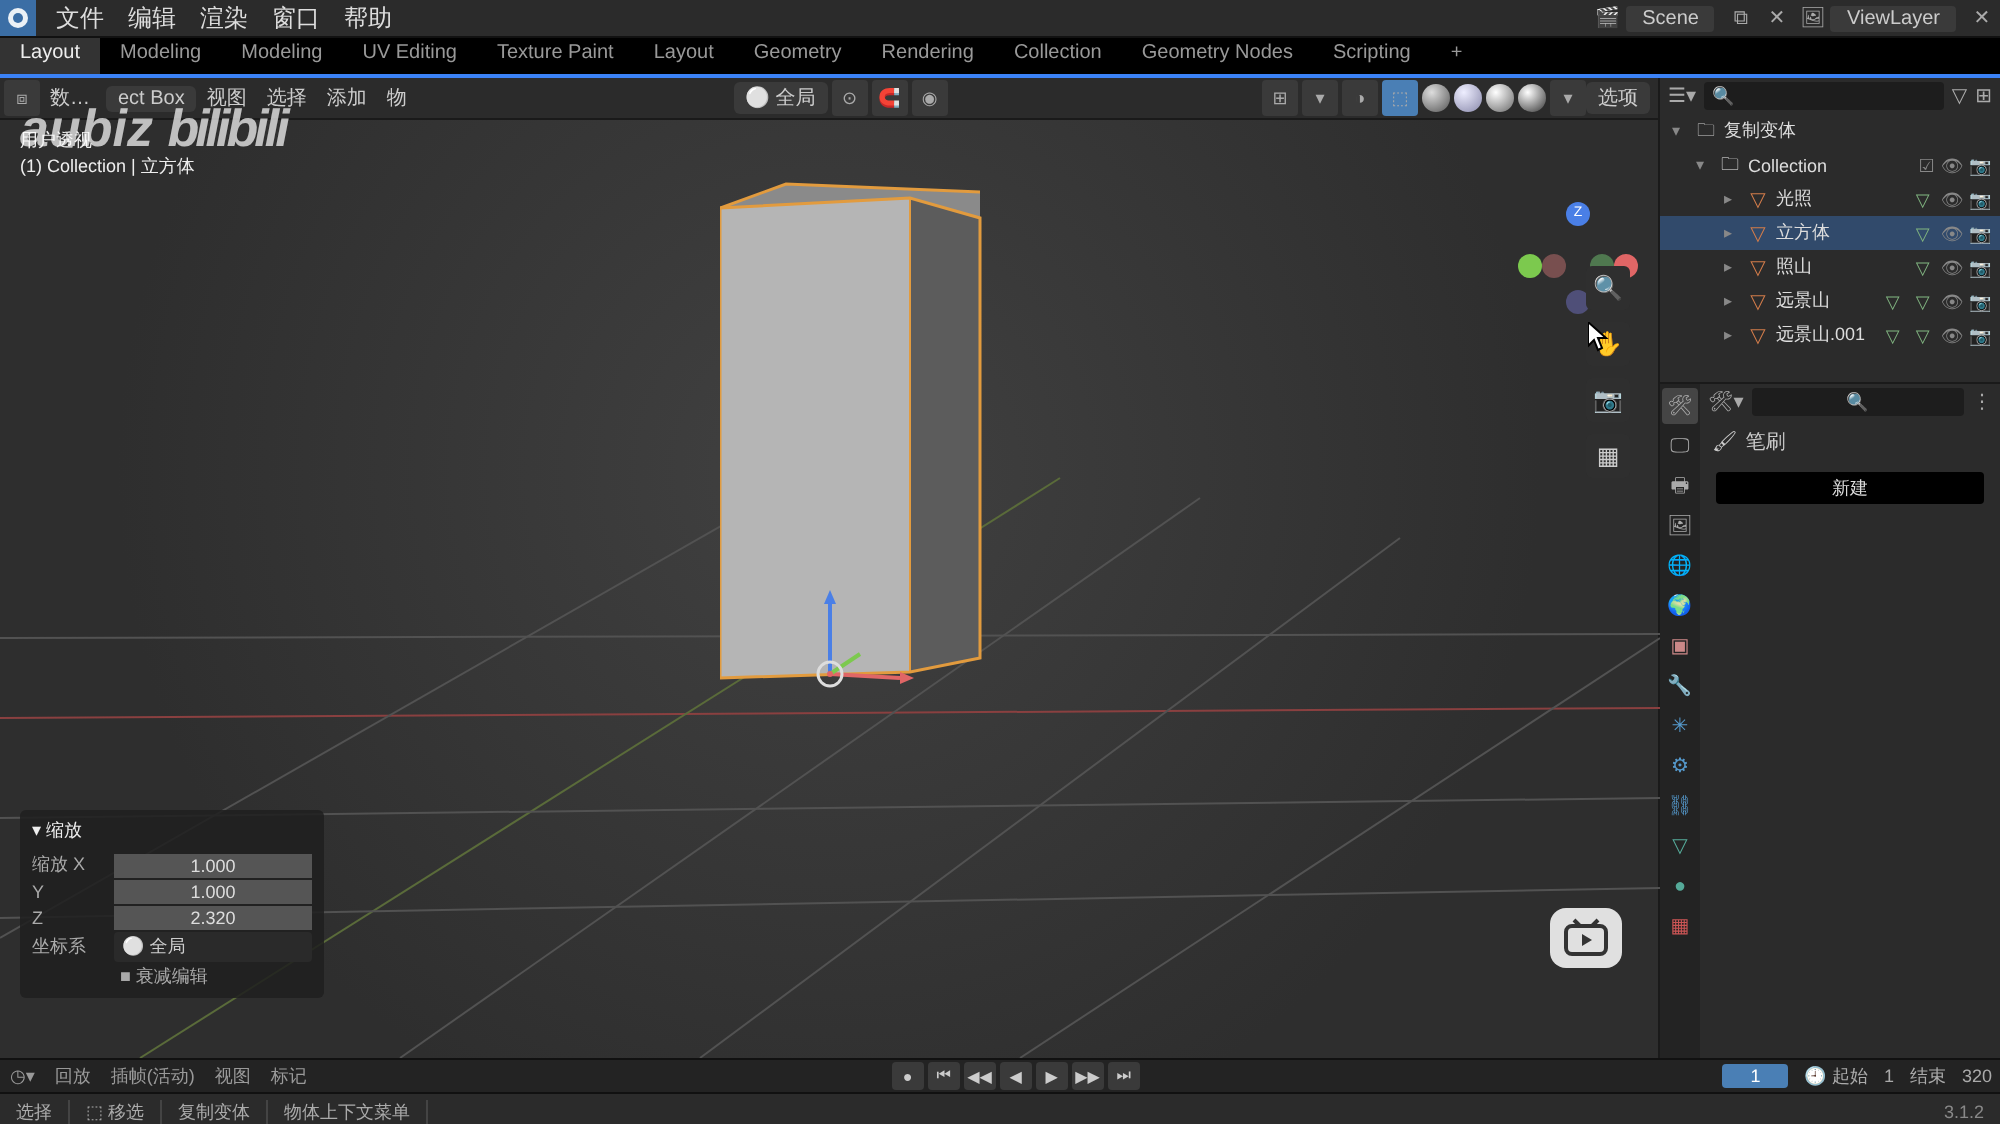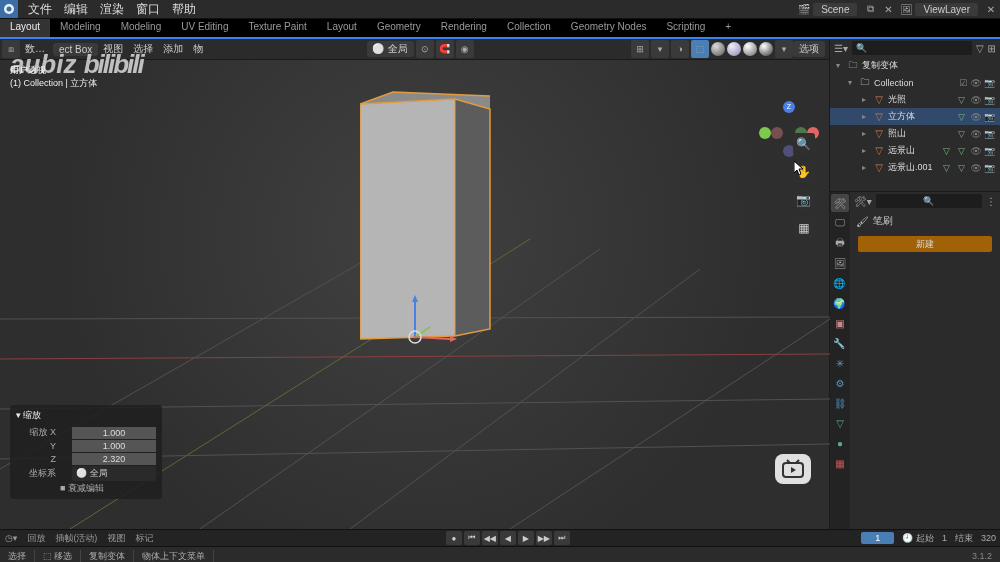--- a/index.html
+++ b/index.html
@@ -24,21 +24,21 @@
 .watermark{position:absolute;top:10px;left:10px;color:rgba(255,255,255,.7);font-size:26px;font-weight:700;font-style:italic;z-index:5;pointer-events:none}
 .watermark .b{font-family:Liberation Sans, sans-serif;letter-spacing:-2px}
 .cube-wrap{position:absolute;left:360px;top:45px;width:135px;height:265px;pointer-events:none}
 .gizmo{position:absolute;top:60px;right:8px;width:64px;height:64px}
 .gizmo .dot{position:absolute;width:12px;height:12px;border-radius:50%;font-size:7px;text-align:center;line-height:12px;color:#fff}
 .tool-col{position:absolute;top:94px;right:14px;display:flex;flex-direction:column;gap:6px;align-items:center}
 .tool-col .t{width:22px;height:22px;background:#2f2f2f;border-radius:3px;display:flex;align-items:center;justify-content:center;color:#ccc;font-size:12px;cursor:pointer}
 .op-panel{position:absolute;bottom:30px;left:10px;width:140px;background:rgba(30,30,30,.85);border-radius:3px;padding:4px 6px;font-size:9px;color:#ccc}
 .op-panel .title{color:#eee;margin-bottom:4px}
 .op-panel .row{display:flex;align-items:center;margin-bottom:1px}
-.op-panel .lbl{width:40px;text-align:right;padding-right:16px;color:#aaa}
+.op-panel .lbl{width:40px;padding-right:1px;color:#aaa}
 .op-panel .fld{flex:1;background:#555;color:#ddd;text-align:center;border-radius:0;padding:1px 0}
 .op-panel .dd{flex:1;background:#2a2a2a;color:#ccc;padding:1px 4px;border-radius:2px}
 .op-panel .chk{margin-left:44px;color:#aaa}
 .cursor{position:absolute;left:794px;top:122px;width:12px;height:16px;pointer-events:none}
 .cursor svg{width:12px;height:16px}
 .timeline{height:16px;background:#232323;display:flex;align-items:center;font-size:9px;border-top:1px solid #111}
 .timeline .btn{padding:0 5px;color:#999}
 .timeline .ctr{flex:1;display:flex;justify-content:center;gap:2px}
 .timeline .ctr span{width:16px;height:14px;background:#3a3a3a;border-radius:2px;display:flex;align-items:center;justify-content:center;color:#ccc;font-size:8px;cursor:pointer}
 .timeline .nf{background:#4a7fb5;color:#fff;padding:1px 14px;border-radius:2px;margin:0 4px}
@@ -58,21 +58,21 @@
 .outliner .node .txt{flex:1;color:#ddd;white-space:nowrap;overflow:hidden}
 .outliner .node .vis{display:flex;gap:3px;padding-right:4px;color:#888;font-size:9px}
 .props{flex:1;display:flex}
 .props .vtabs{width:20px;background:#232323;display:flex;flex-direction:column;align-items:center;padding-top:2px;gap:2px}
 .props .vtabs .vt{width:18px;height:18px;border-radius:2px;display:flex;align-items:center;justify-content:center;color:#aaa;font-size:10px;cursor:pointer}
 .props .vtabs .vt.active{background:#454545}
 .props .pc{flex:1;display:flex;flex-direction:column}
 .props .pc .ph{height:18px;display:flex;align-items:center;padding:0 4px;background:#2b2b2b;gap:4px}
 .props .pc .ph .search{flex:1;background:#1d1d1d;height:14px;border-radius:2px;display:flex;align-items:center;justify-content:center;color:#666;font-size:9px}
 .props .pc .pr{height:18px;display:flex;align-items:center;padding:2px 6px;color:#ccc;gap:4px}
-.props .pc .newbtn{margin:4px 8px;background:#a16207;height:16px;border-radius:2px;display:flex;align-items:center;justify-content:center;color:#ddd;font-size:9px;cursor:pointer}
+.props .pc .newbtn{margin:4px 8px;background:#000000;height:16px;border-radius:2px;display:flex;align-items:center;justify-content:center;color:#ddd;font-size:9px;cursor:pointer}
 .tri-mesh{color:#d07b4a;font-size:10px}
 .bili-btn{position:absolute;right:18px;bottom:45px;width:36px;height:30px;border-radius:8px;background:rgba(255,255,255,.85);display:flex;align-items:center;justify-content:center}
 </style>
 </head>
 <body>
 
 <div class="top-menu">
   <div class="logo">
     <svg width="12" height="12" viewBox="0 0 12 12">
         <circle cx="6" cy="6" r="5" fill="#fff" opacity=".9"></circle>

